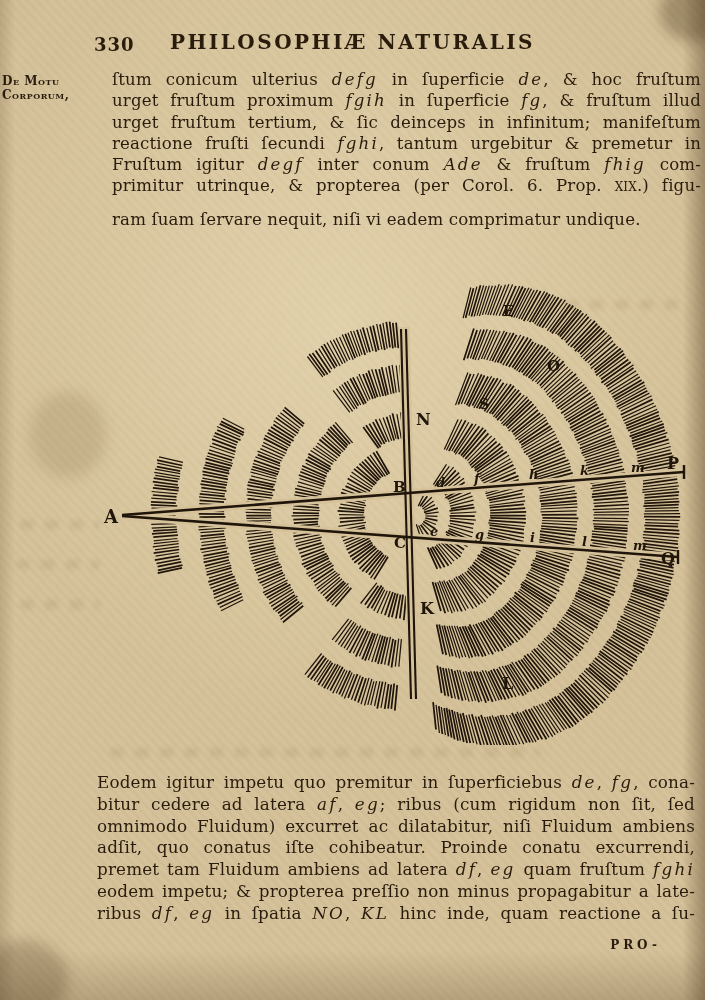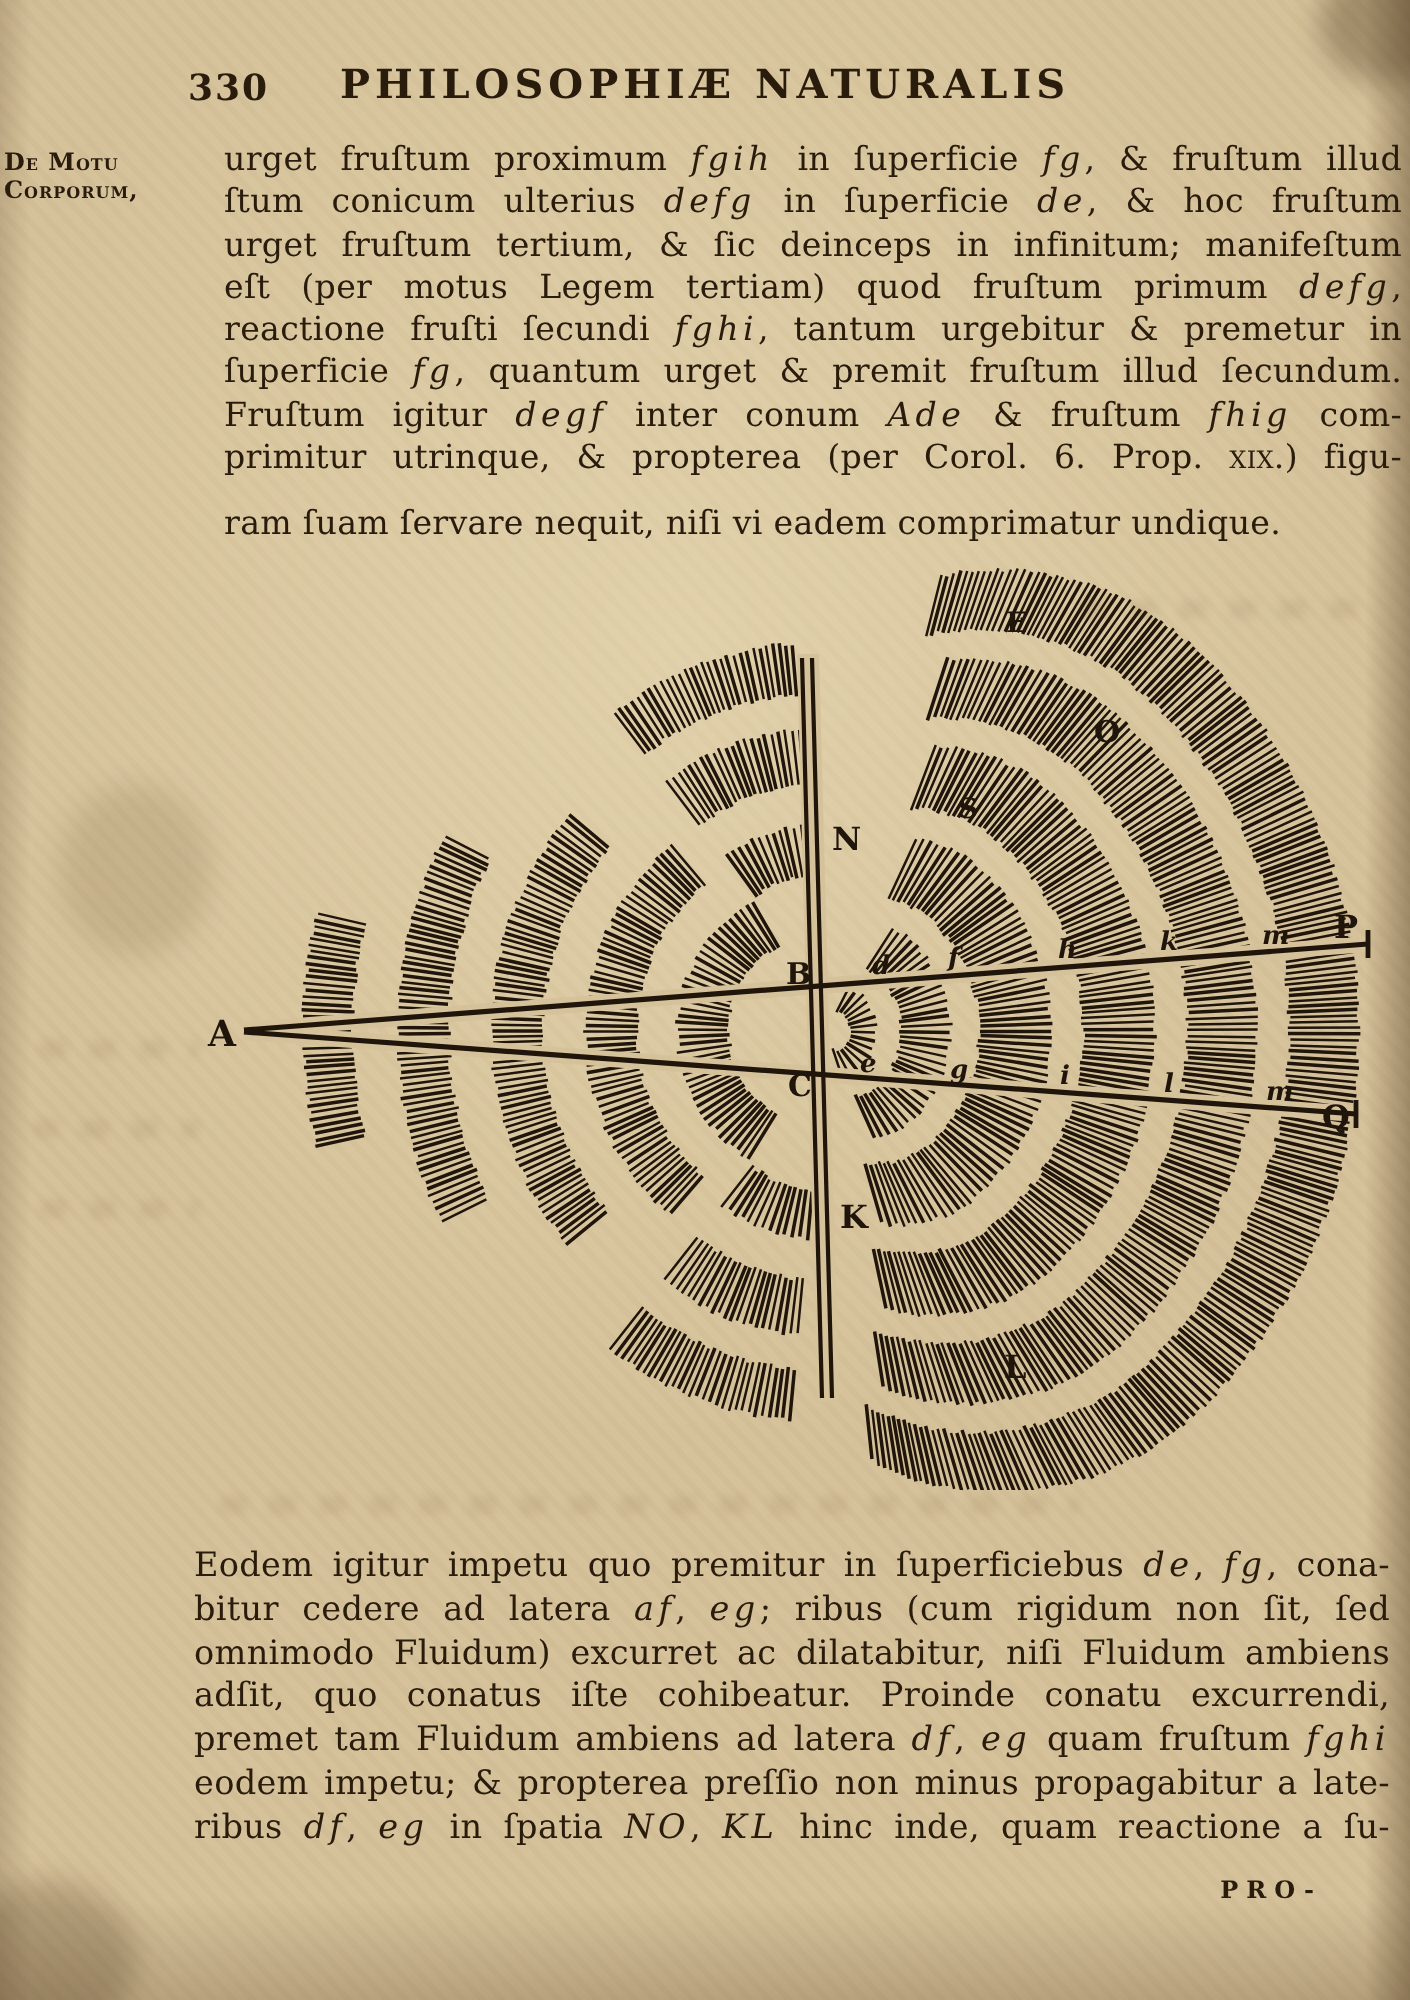--- a/index.html
+++ b/index.html
@@ -44,26 +44,24 @@
     <span class="pagenum">330</span>
     <span class="htitle">PHILOSOPHIÆ NATURALIS</span>
   </div>
 
   <div class="margin-note">
     <div>De Motu</div>
     <div>Corporum,</div>
   </div>
 
   <div class="para p1">
+      <div class="tline"><span>ſtum conicum ulterius </span><span class="it">defg</span><span> in ſuperficie </span><span class="it">de</span><span>, &amp; hoc fruſtum</span></div>
       <div class="tline"><span>urget fruſtum proximum </span><span class="it">fgih</span><span> in ſuperficie </span><span class="it">fg</span><span>, &amp; fruſtum illud</span></div>
-      <div class="tline"><span>ſtum conicum ulterius </span><span class="it">defg</span><span> in ſuperficie </span><span class="it">de</span><span>, &amp; hoc fruſtum</span></div>
       <div class="tline"><span>urget fruſtum tertium, &amp; ſic deinceps in infinitum; manifeſtum</span></div>
-      <div class="tline"><span>eſt (per motus Legem tertiam) quod fruſtum primum </span><span class="it">defg</span><span>,</span></div>
       <div class="tline"><span>reactione fruſti ſecundi </span><span class="it">fghi</span><span>, tantum urgebitur &amp; premetur in</span></div>
-      <div class="tline"><span>ſuperficie </span><span class="it">fg</span><span>, quantum urget &amp; premit fruſtum illud ſecundum.</span></div>
       <div class="tline"><span>Fruſtum igitur </span><span class="it">degf</span><span> inter conum </span><span class="it">Ade</span><span> &amp; fruſtum </span><span class="it">fhig</span><span> com-</span></div>
       <div class="tline"><span>primitur utrinque, &amp; propterea (per Corol. 6. Prop. </span><span class="sc">xix</span><span>.) figu-</span></div>
       <div class="tline nojust"><span>ram ſuam ſervare nequit, niſi vi eadem comprimatur undique.</span></div>
     </div>
 
   <svg class="fig" id="figure" viewBox="95 280 610 465">
       <g>
         <path d="M416.3,524.2L420.2,536.1M418.6,525.5L424.3,536.7M422.3,523.4L432.4,532.6M424.7,520.0L436.0,524.5M425.5,515.9L437.5,516.3M425.2,513.9L438.6,512.2M423.9,510.3L435.0,504.6M422.6,508.9L433.6,500.9M422.0,507.0L431.8,497.2M418.2,506.1L424.4,493.8" stroke="#20150a" stroke-width="1.25" fill="none" stroke-linecap="butt"></path>
         <path d="M420.6,524.7L428.5,535.0M423.3,521.5L435.5,529.1M425.3,518.0L437.5,520.6M424.0,512.3L437.8,508.2M420.1,506.3L427.3,496.2" stroke="#20150a" stroke-width="1.75" fill="none" stroke-linecap="butt"></path>
         <path d="M436.4,544.7L451.7,564.2M438.5,543.7L454.0,561.1M439.3,540.8L457.8,559.0M442.6,538.3L462.0,553.6M446.1,534.4L467.5,546.7M449.1,528.6L472.2,537.0M448.3,525.6L473.0,532.7M450.1,523.3L473.1,528.3M450.0,518.2L475.8,520.2M450.5,513.4L476.3,512.0M450.0,506.1L473.6,500.1M449.5,503.6L472.5,496.1M448.8,501.5L470.9,492.6M443.6,493.3L464.0,478.3M442.4,491.3L460.2,476.4M437.5,486.6L453.6,467.2M434.8,486.3L449.3,466.4M433.4,484.6L446.5,464.3" stroke="#20150a" stroke-width="1.25" fill="none" stroke-linecap="butt"></path>

